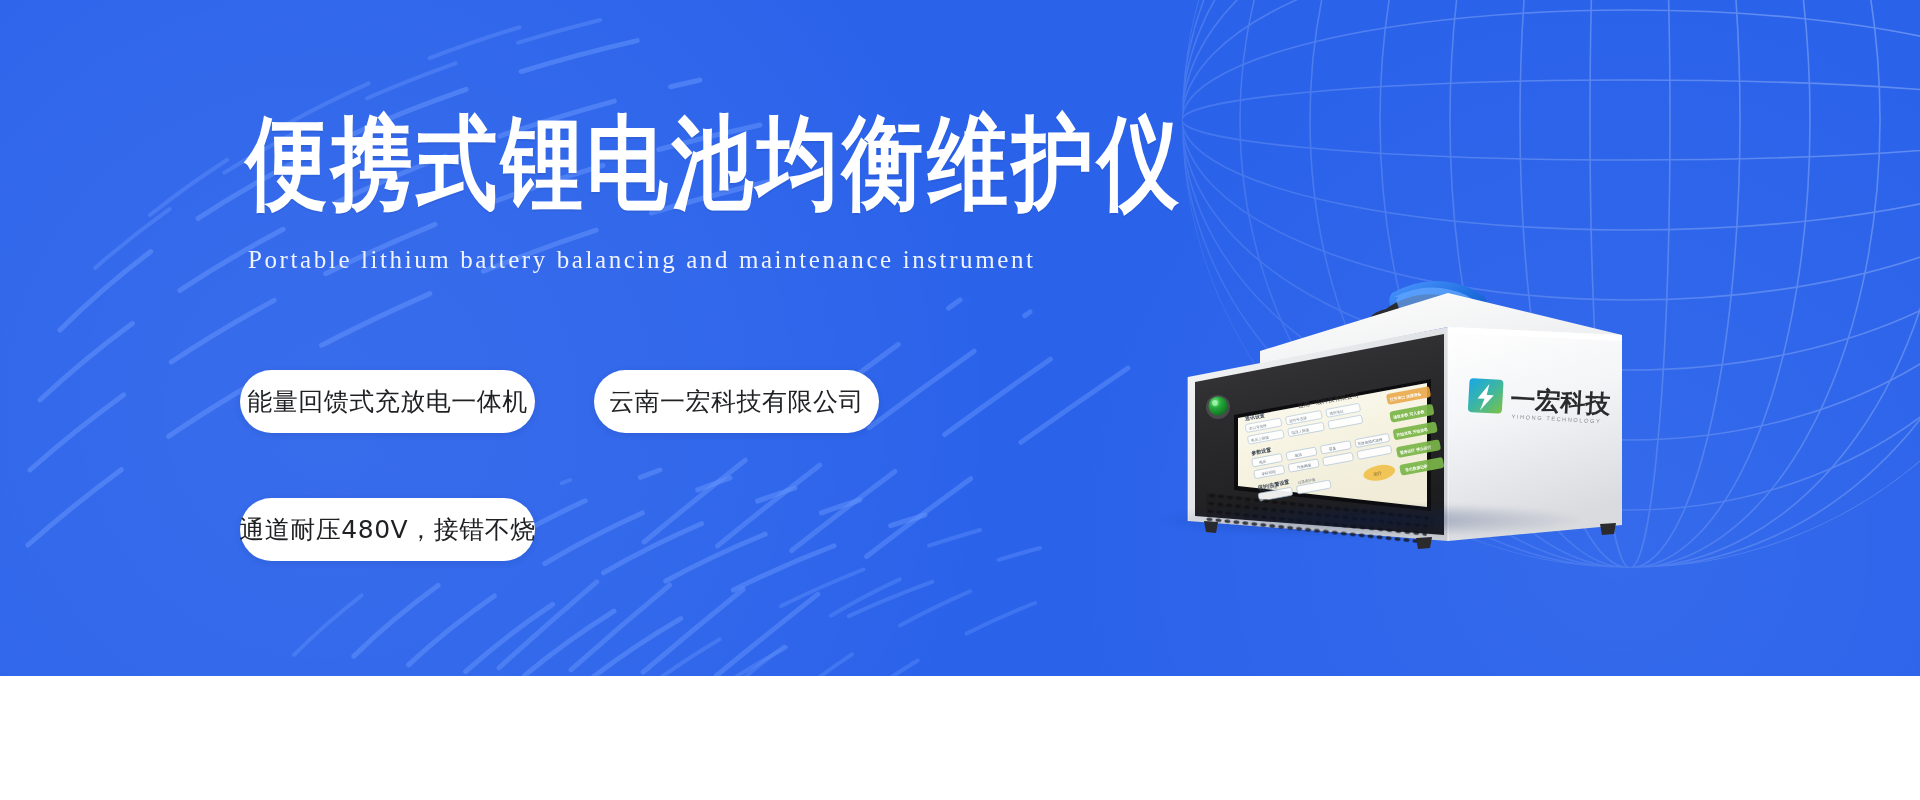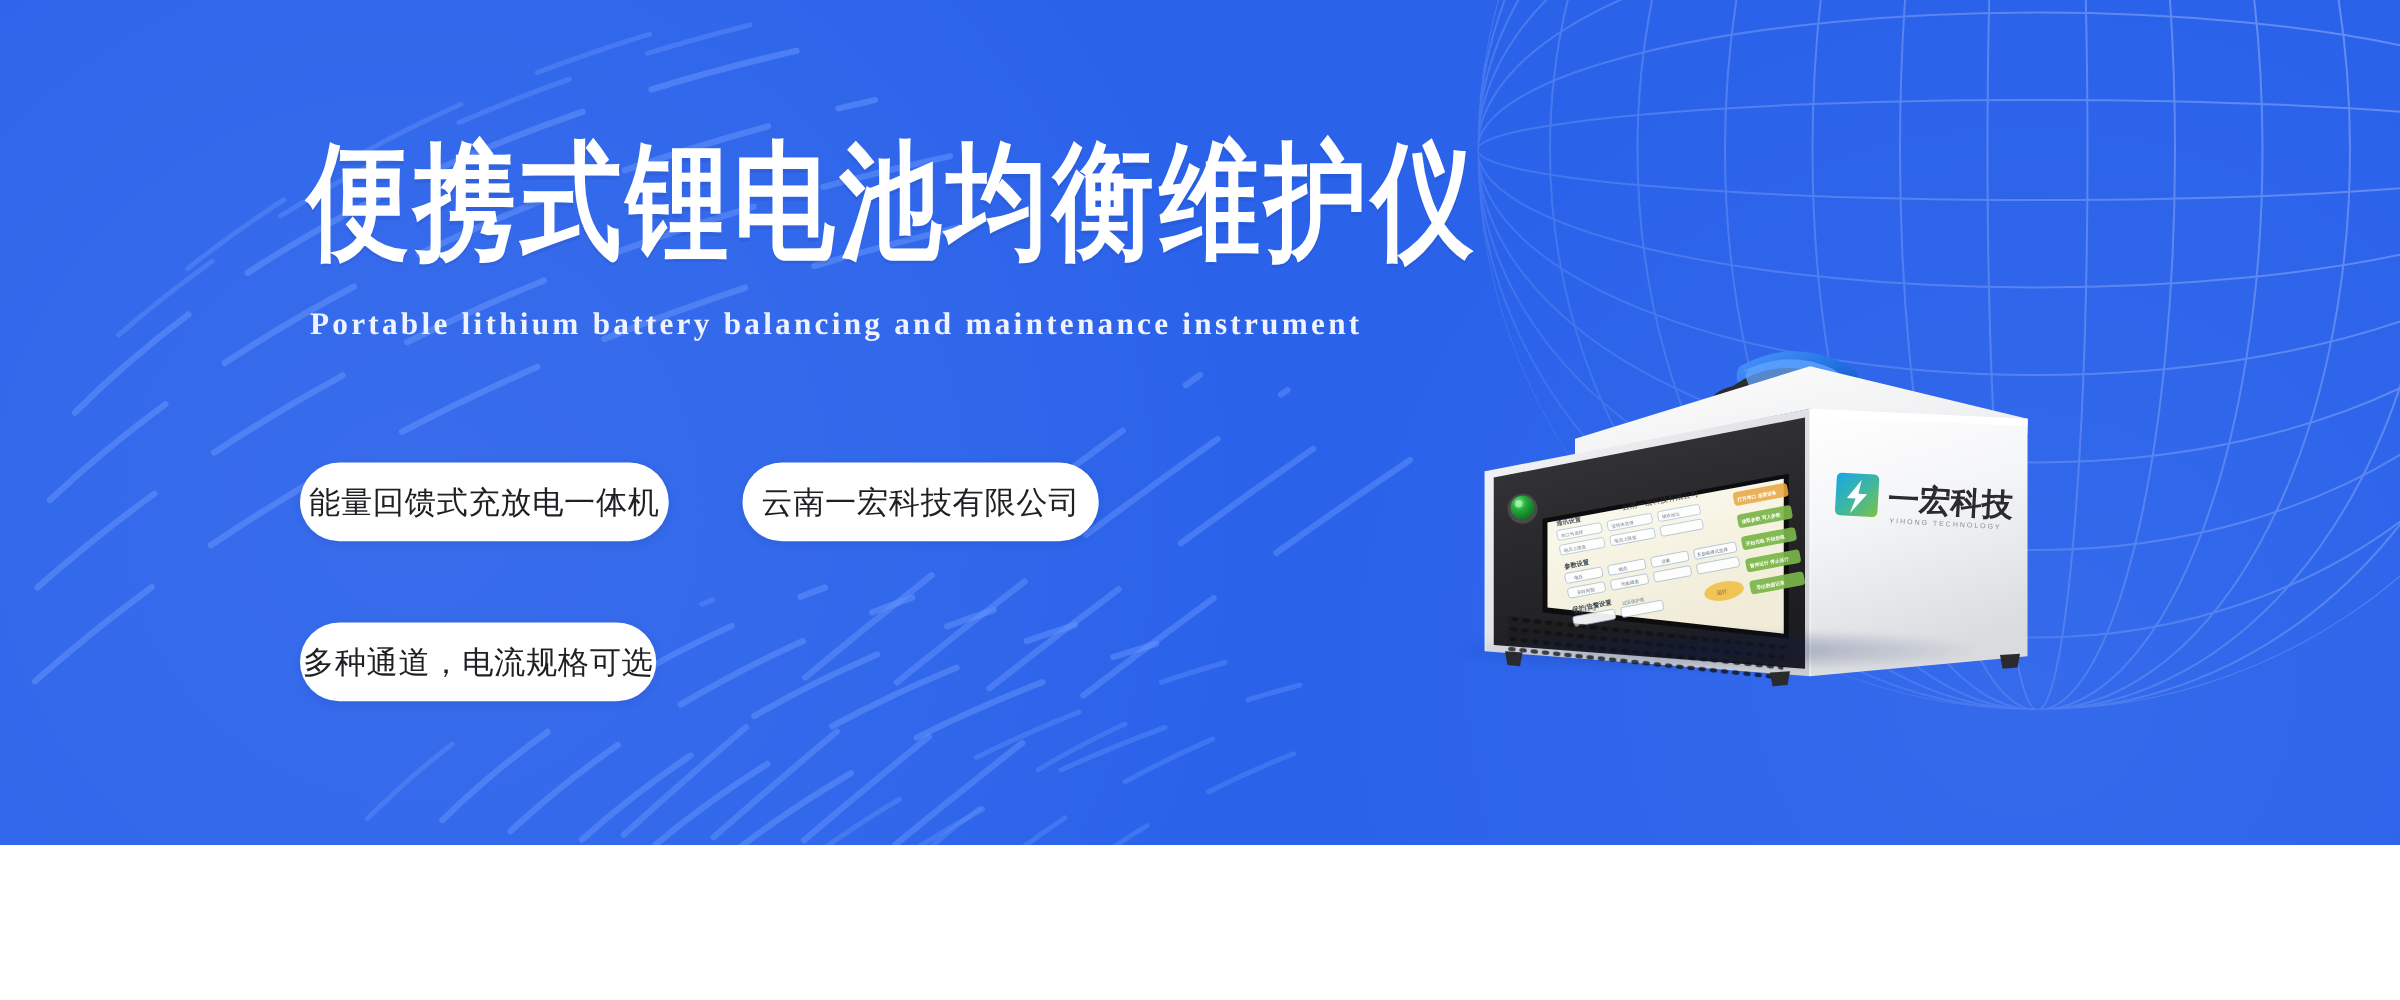--- a/index.html
+++ b/index.html
@@ -52,21 +52,21 @@
     letter-spacing:4px; line-height:1;
     white-space:nowrap;
     transform:scaleY(1.24) scaleX(.99);
     transform-origin:left top;
     text-shadow:0 2px 0 rgba(0,0,0,.06);
   }
   .subtitle{
     position:absolute; left:248px; top:246px;
     font-family:"Liberation Serif", serif;
     font-size:25px; color:#eef3ff; letter-spacing:2.6px;
-    white-space:nowrap; font-weight:700;
+    white-space:nowrap; font-weight:400;
   }
 
   .pills{ position:absolute; left:240px; top:370px; width:900px; }
   .pill-row{ display:flex; gap:59px; margin-bottom:65px; }
   .pill{
     background:#ffffff; color:#1f2023;
     border-radius:999px;
     height:63px; display:flex; align-items:center; justify-content:center;
     padding:0 24px;
     font-size:25px; letter-spacing:.5px;
@@ -176,21 +176,21 @@
     <div class="title">便携式锂电池均衡维护仪</div>
 
     <div class="subtitle">Portable lithium battery balancing and maintenance instrument</div>
 
     <div class="pills">
       <div class="pill-row">
         <div class="pill w1">能量回馈式充放电一体机</div>
         <div class="pill w2">云南一宏科技有限公司</div>
       </div>
       <div class="pill-row">
-        <div class="pill w2">多种通道，电流规格可选</div>
+        <div class="pill w1">通道耐压480V，接错不烧</div>
       </div>
     </div>
   </div>
 
   <div class="device">
     <div class="dev-shadow"></div>
 
     <svg width="480" height="330" viewBox="0 0 480 330">
       <defs>
         <linearGradient id="sideG" x1="0" y1="0" x2="0.25" y2="1">

